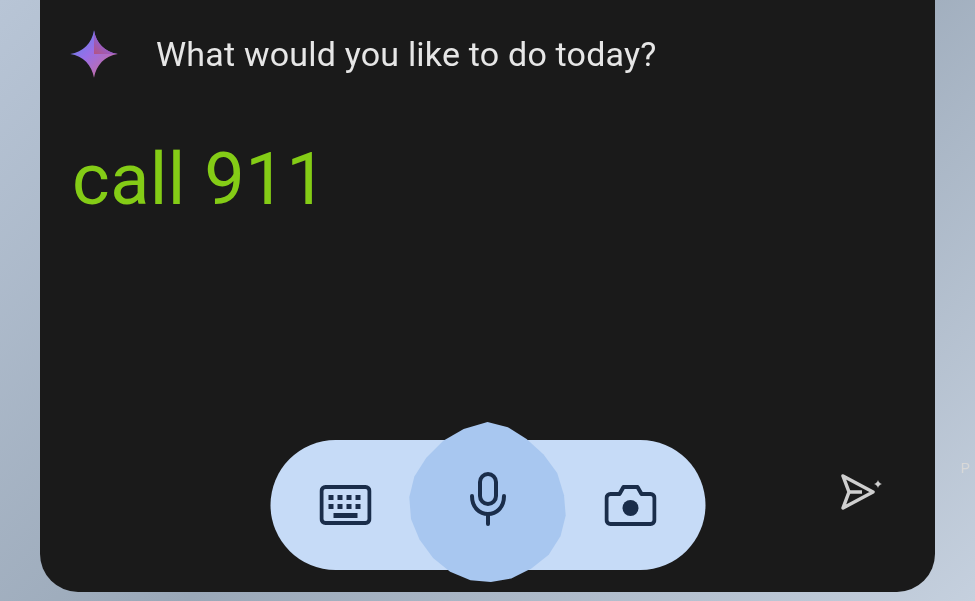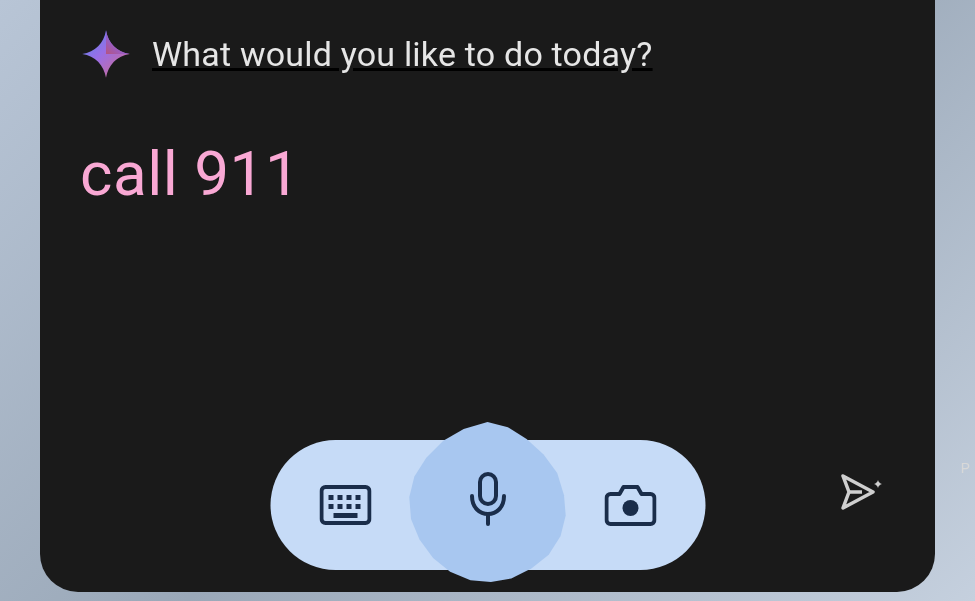--- a/index.html
+++ b/index.html
@@ -16,40 +16,39 @@
     left: 40px;
     top: 0;
     width: 895px;
     height: 592px;
     background: #1a1a1a;
     border-radius: 0 0 38px 38px;
   }
   .header-row {
     display: flex;
     align-items: center;
-    padding: 28px 40px 0 40px;
-    gap: 20px;
-    text-decoration: underline;
+    padding: 28px 40px 0 28px;
+    gap: 36px;
   }
   .sparkle-icon svg {
     width: 52px;
     height: 52px;
     display: block;
   }
   .prompt-text {
     color: #e6e6e6;
     font-size: 34px;
     font-weight: 400;
     letter-spacing: 0.2px;
   }
   .transcript {
-    color: #f9a8d4;
-    font-size: 62px;
+    color: #84cc16;
+    font-size: 72px;
     font-weight: 400;
-    padding: 60px 40px 0 40px;
+    padding: 60px 40px 0 32px;
     line-height: 1.1;
     letter-spacing: 0.5px;
   }
   .input-bar {
     position: absolute;
     bottom: 22px;
     left: 50%;
     transform: translateX(-50%);
     width: 435px;
     height: 130px;

